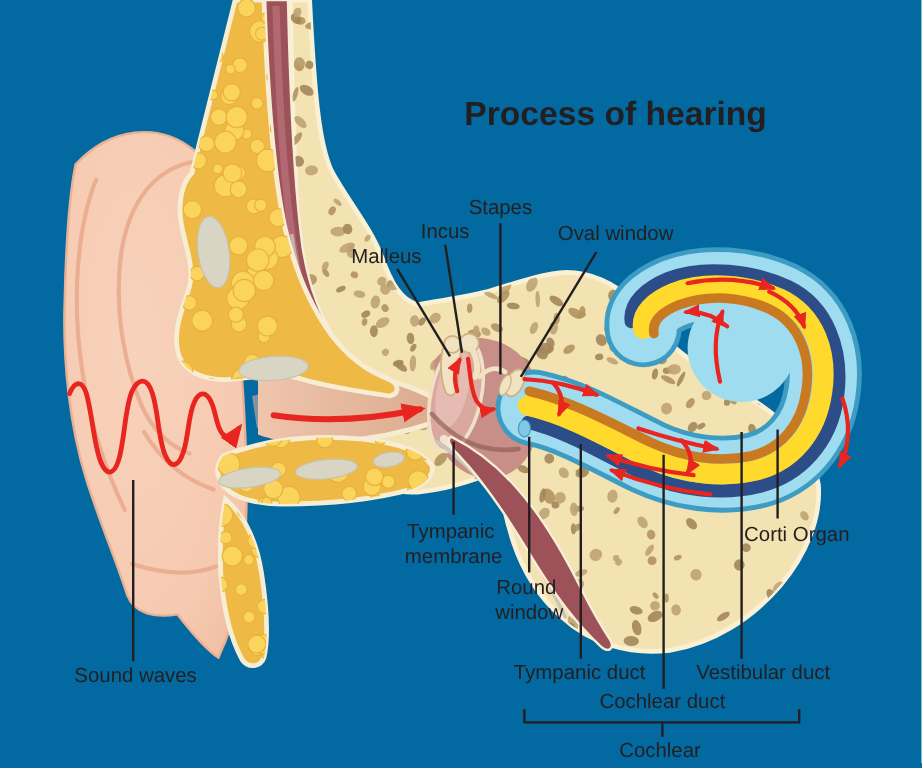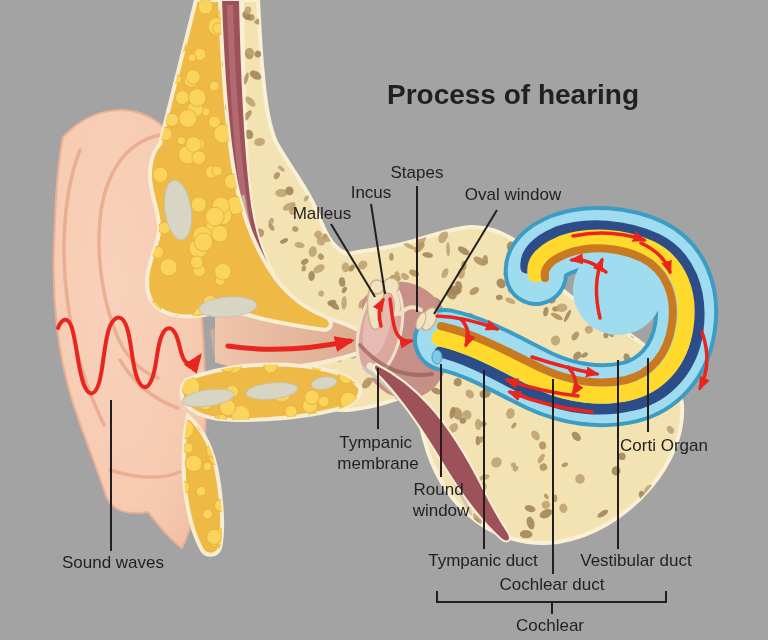--- a/index.html
+++ b/index.html
@@ -1,16 +1,16 @@
 <!DOCTYPE html>
 <html><head>
 <meta charset="utf-8">
 <style>
   html,body{margin:0;padding:0;background:#ffffff;}
-  #stage{position:relative;width:768px;height:640px;background:#a3a3a3;overflow:hidden;
+  #stage{position:relative;width:768px;height:640px;background:#0369a1;overflow:hidden;
          font-family:"Liberation Sans", sans-serif;}
   svg{position:absolute;left:0;top:0;}
   text{fill:#231f20;font-family:"Liberation Sans", sans-serif;font-size:17px;}
   .title{font-size:28px;font-weight:bold;}
   .leader{stroke:#231f20;stroke-width:2;fill:none;}
   .redline{fill:none;stroke-linecap:round;}
 </style>
 </head>
 <body>
 

